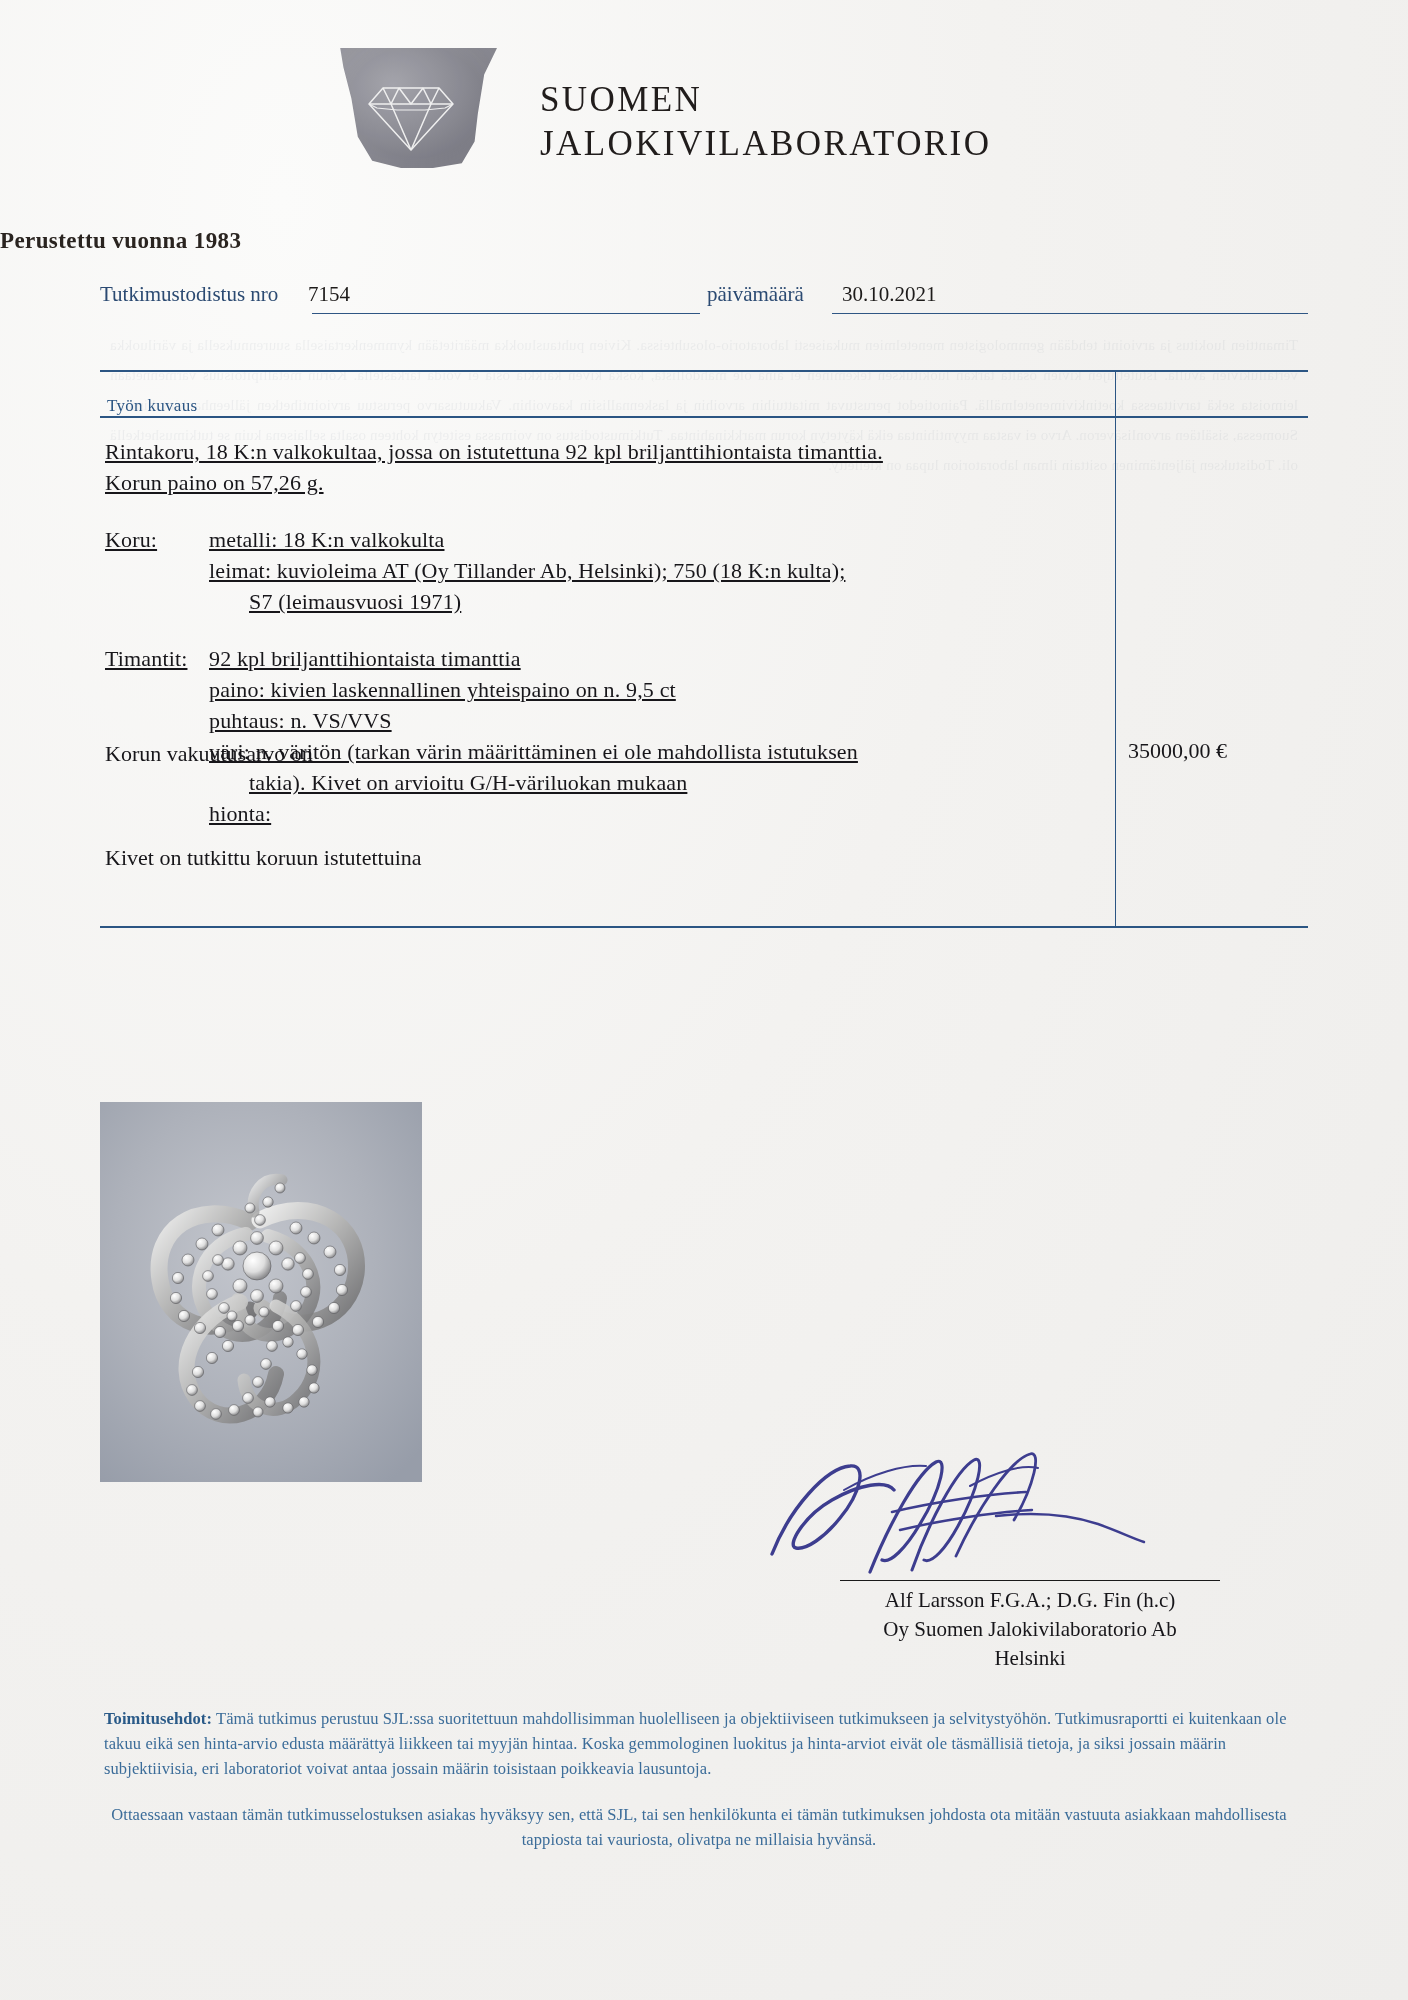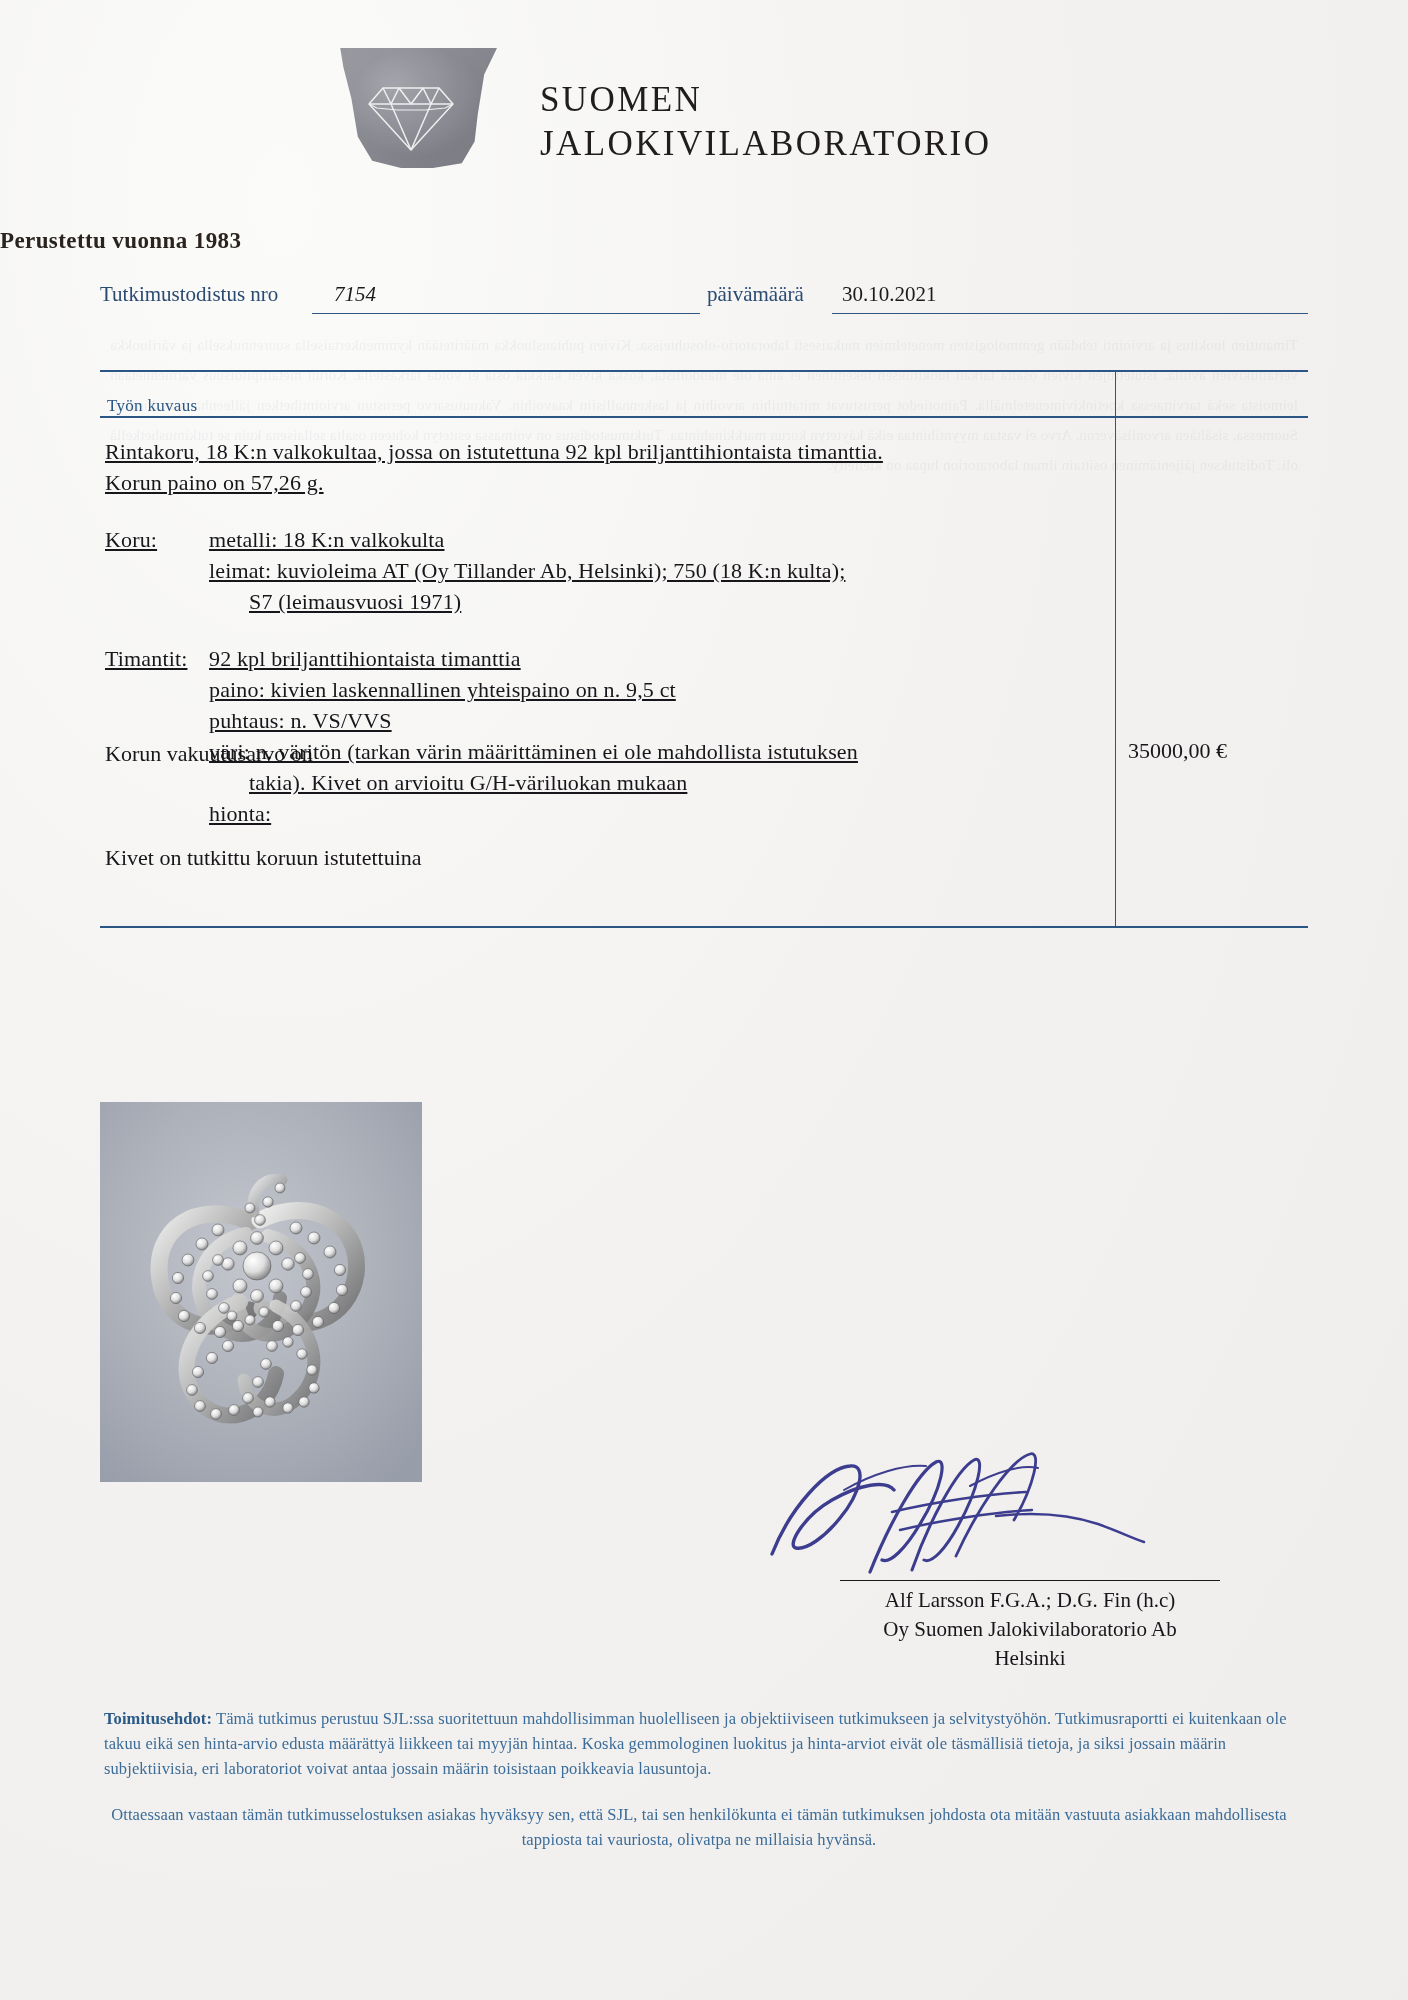--- a/index.html
+++ b/index.html
@@ -299,21 +299,21 @@
     <div class="brand">
       <div class="l1">SUOMEN</div>
       <div class="l2">JALOKIVILABORATORIO</div>
     </div>
 
     <div class="founded">Perustettu vuonna 1983</div>
   </div>
 
   <div class="meta-row">
     <span class="meta-label" style="left:0; top:4px;">Tutkimustodistus nro</span>
-    <span class="meta-value" style="left:234px; top:4px;font-style:italic;">7154</span>
+    <span class="meta-value" style="left:208px; top:4px;">7154</span>
     <span class="meta-rule" style="left:212px; width:388px;"></span>
 
     <span class="meta-label" style="left:607px; top:4px;">päivämäärä</span>
     <span class="meta-value" style="left:742px; top:4px;">30.10.2021</span>
     <span class="meta-rule" style="left:732px; width:476px;"></span>
   </div>
 
   <div class="tbl">
     <div class="tbl-top"></div>
 

